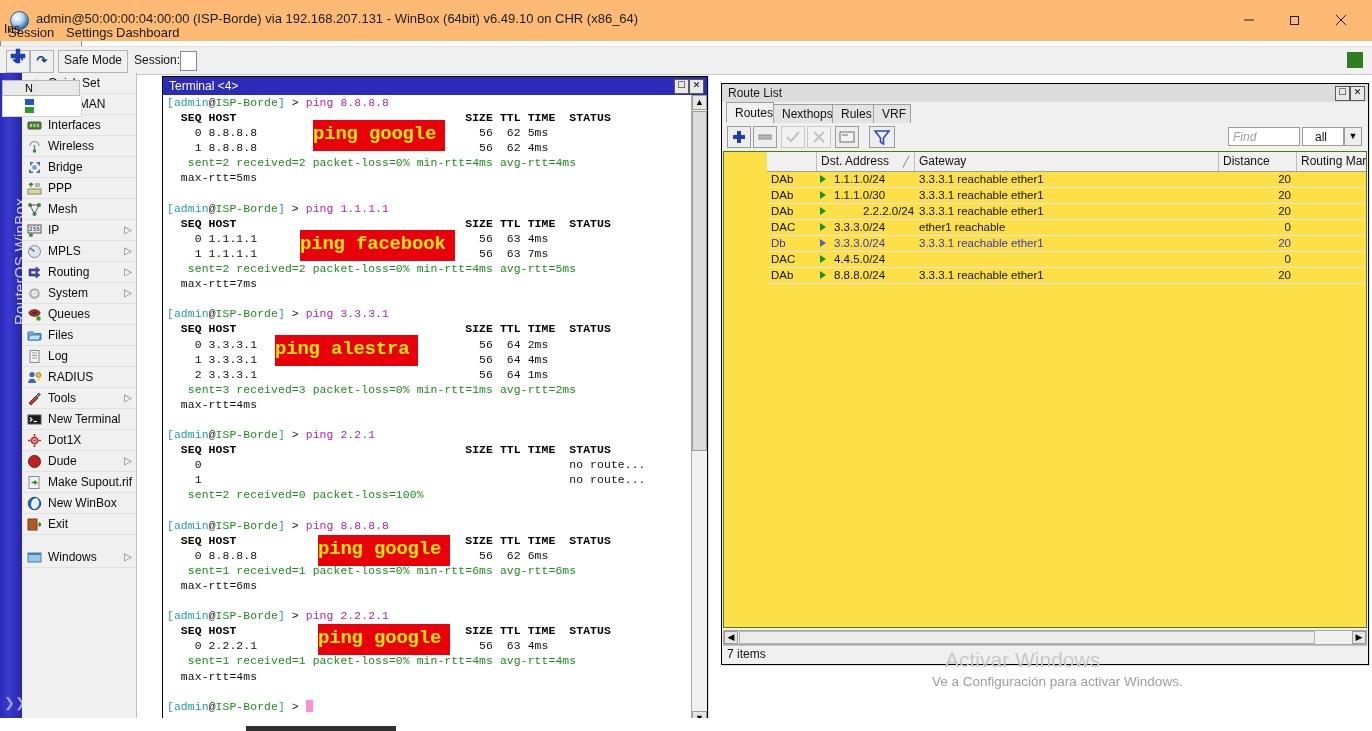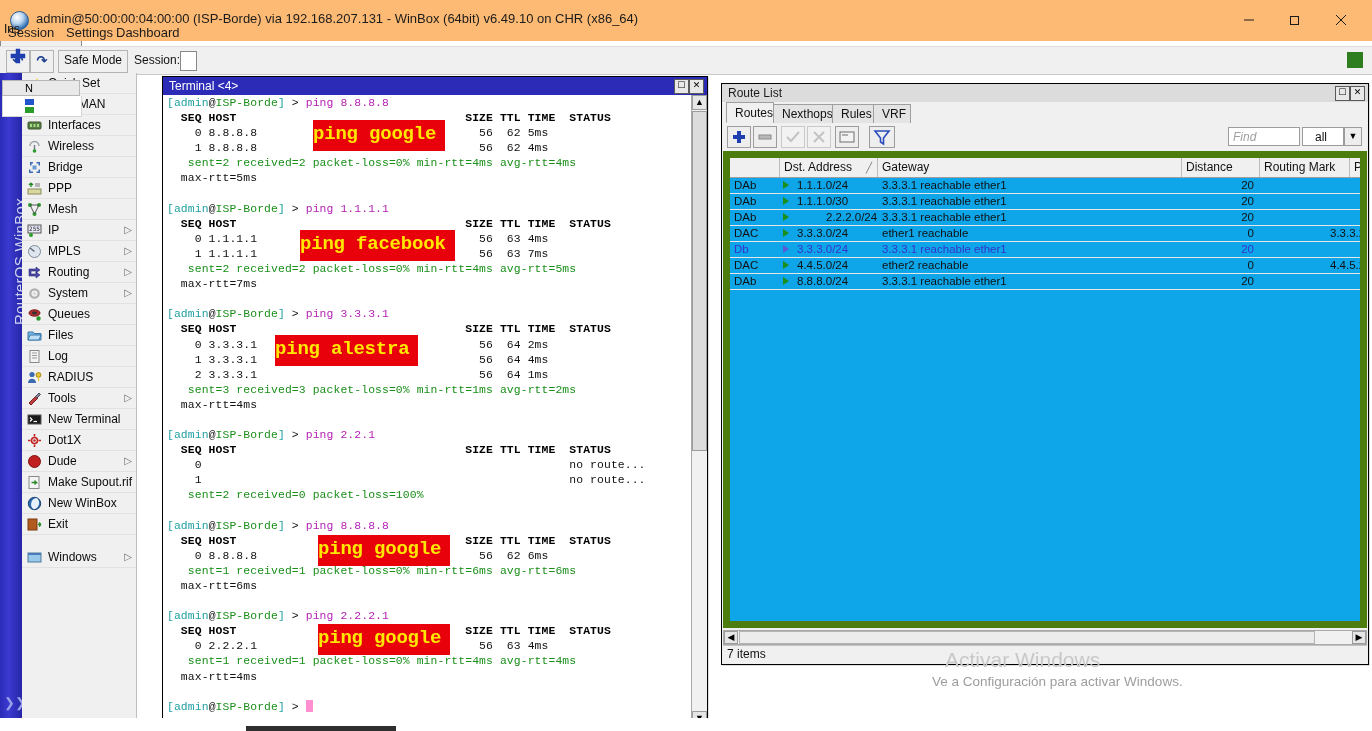--- a/index.html
+++ b/index.html
@@ -112,21 +112,21 @@
   .rtab.sel{background:#f0f0f0;top:0;height:21px;line-height:20px;border-bottom:1px solid #f0f0f0;}
   #rtoolbar{position:absolute;left:0;top:39px;width:100%;height:28px;background:#f0f0f0;}
   .rbtn{position:absolute;top:3px;width:24px;height:22px;background:#eee;border:1px solid #9c9c9c;box-sizing:border-box;}
   .rbtn.dis{background:#f2f2f2;border-color:#c9c9c9;}
   #rfind{position:absolute;right:68px;top:4px;width:72px;height:19px;background:#fff;border:1px solid #9c9c9c;
     font-size:12px;color:#a0a0a0;font-style:italic;padding-left:4px;line-height:18px;box-sizing:border-box;}
   #rall{position:absolute;right:24px;top:4px;width:42px;height:19px;background:#fff;border:1px solid #9c9c9c;
     font-size:12px;color:#111;padding-left:12px;line-height:18px;box-sizing:border-box;}
   #rallbtn{position:absolute;right:6px;top:4px;width:18px;height:19px;background:#eee;border:1px solid #9c9c9c;
     font-size:9px;text-align:center;line-height:17px;box-sizing:border-box;}
-  #rgrid{position:absolute;left:1px;top:67px;right:1px;bottom:36px;background:#0ea5e9;border:7px solid #4d7c0f;overflow:hidden;}
+  #rgrid{position:absolute;left:1px;top:67px;right:1px;bottom:36px;background:#fde047;border:1px solid #4d7c0f;overflow:hidden;padding-left:43px;}
   .ghdr{position:relative;height:19px;background:#f0f0f0;border-bottom:1px solid #9f9f9f;}
   .gh{position:absolute;top:0;height:19px;line-height:18px;font-size:12px;padding-left:4px;
     border-right:1px solid #bcbcbc;box-sizing:border-box;color:#111;white-space:nowrap;overflow:hidden;}
   .gh .sortmark{position:absolute;right:5px;top:1px;color:#7a7a7a;font-size:10px;}
   .grow{position:relative;height:15px;border-bottom:1px solid #e6e6e6;font-size:11.5px;color:#111;}
   .gc{position:absolute;top:0;height:15px;line-height:14px;padding-left:4px;box-sizing:border-box;white-space:nowrap;overflow:hidden;}
   .gc.num{text-align:right;padding-right:6px;padding-left:0;}
   .grow.blue .gc,.grow.blue .flag{color:#3434cc;}
   .tri{position:absolute;left:2px;top:3px;width:0;height:0;border-left:6px solid #1a8f1a;
     border-top:4px solid transparent;border-bottom:4px solid transparent;}
@@ -484,21 +484,20 @@
             <div class="gc" style="left: 63px; width: 85px;">3.3.3.0/24</div>
             <div class="gc" style="left: 148px; width: 304px;">3.3.3.1 reachable ether1</div>
             <div class="gc num" style="left: 452px; width: 78px;">20</div>
             <div class="gc" style="left: 530px; width: 90px;"></div>
             <div class="gc" style="left: 596px; width: 70px;"></div>
           </div>
           <div class="grow">
             <div class="gc" style="left: 0px; width: 50px;">DAC</div>
             <div class="tri" style="left: 53px;"></div>
             <div class="gc" style="left: 63px; width: 85px;">4.4.5.0/24</div>
-            <div class="gc" style="left: 148px; width: 304px;">ether2 reachable</div>
             <div class="gc num" style="left: 452px; width: 78px;">0</div>
             <div class="gc" style="left: 530px; width: 90px;"></div>
             <div class="gc" style="left: 596px; width: 70px;">4.4.5.254</div>
           </div>
           <div class="grow">
             <div class="gc" style="left: 0px; width: 50px;">DAb</div>
             <div class="tri" style="left: 53px;"></div>
             <div class="gc" style="left: 63px; width: 85px;">8.8.8.0/24</div>
             <div class="gc" style="left: 148px; width: 304px;">3.3.3.1 reachable ether1</div>
             <div class="gc num" style="left: 452px; width: 78px;">20</div>

